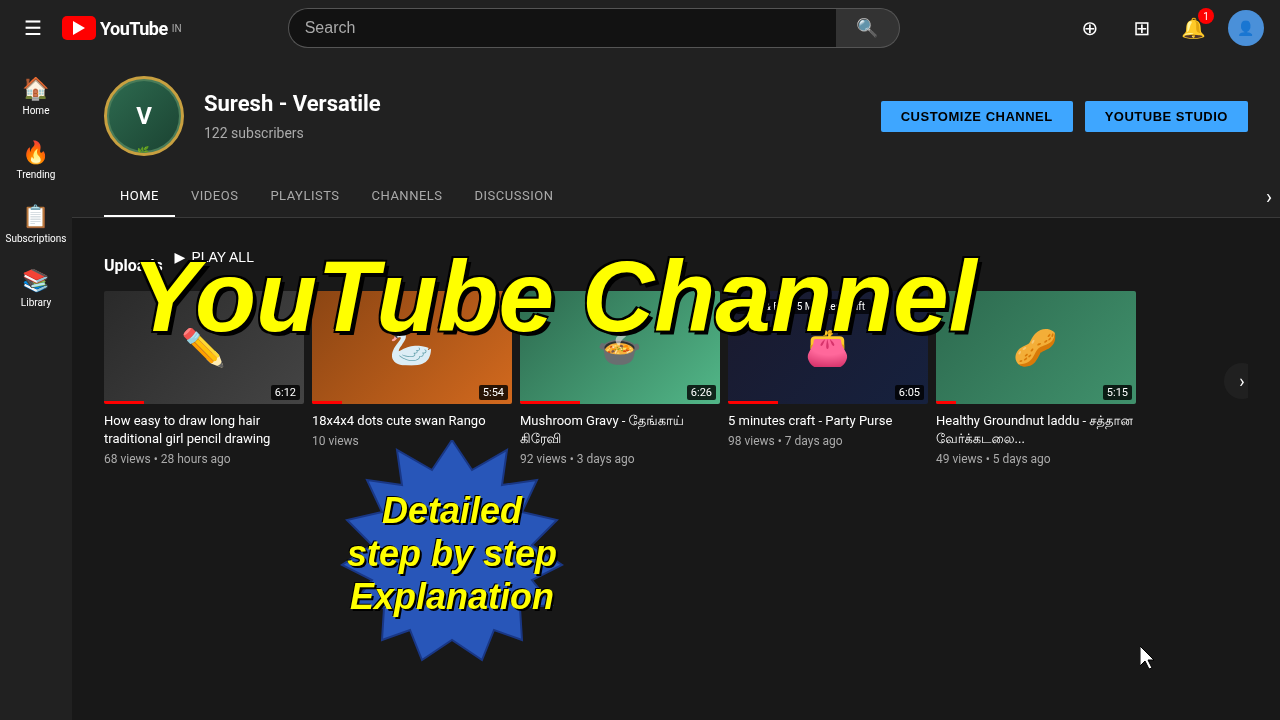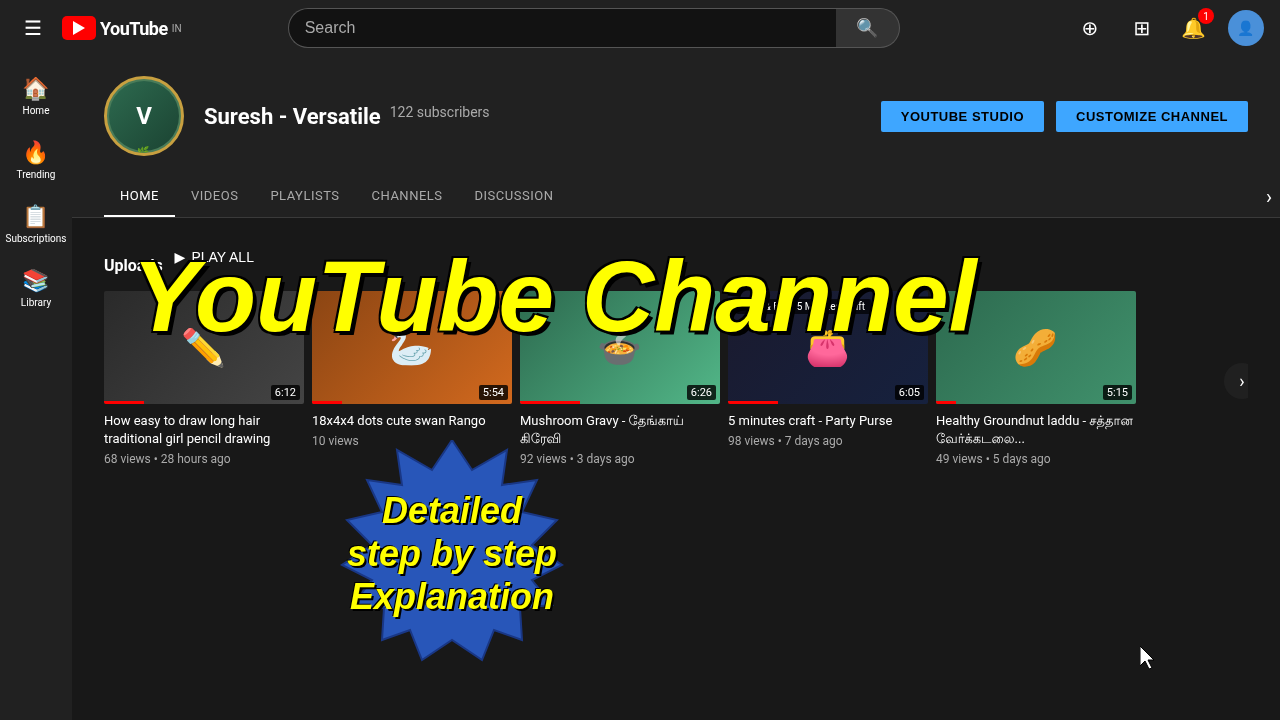--- a/index.html
+++ b/index.html
@@ -236,21 +236,21 @@
       bottom: -4px;
       left: 50%;
       transform: translateX(-50%);
       width: 80%;
       text-align: center;
       font-size: 10px;
       color: #c8a040;
     }
     #channel-details {
       display: flex;
-      flex-direction: row;
+      flex-direction: column;
       gap: 9px;
     }
     #channel-name {
       font-size: 22px;
       font-weight: bold;
       color: #fff;
     }
     #subscriber-count {
       font-size: 14px;
       color: #aaa;
@@ -583,22 +583,22 @@
       <div id="channel-avatar">
         <div class="channel-avatar-inner">V</div>
         <div class="laurel-decoration">🌿</div>
       </div>
       <div id="channel-details">
         <span id="channel-name">Suresh - Versatile</span>
         <span id="subscriber-count">122 subscribers</span>
       </div>
     </div>
     <div id="channel-actions">
+      <button id="customize-btn" class="action-btn">CUSTOMIZE CHANNEL</button>
       <button id="studio-btn" class="action-btn">YOUTUBE STUDIO</button>
-      <button id="customize-btn" class="action-btn">CUSTOMIZE CHANNEL</button>
     </div>
   </div>
 
   <div id="channel-tabs">
     <div class="tab-item active">HOME</div>
     <div class="tab-item">VIDEOS</div>
     <div class="tab-item">PLAYLISTS</div>
     <div class="tab-item">CHANNELS</div>
     <div class="tab-item">DISCUSSION</div>
     <div class="tab-scroll-right">›</div>

